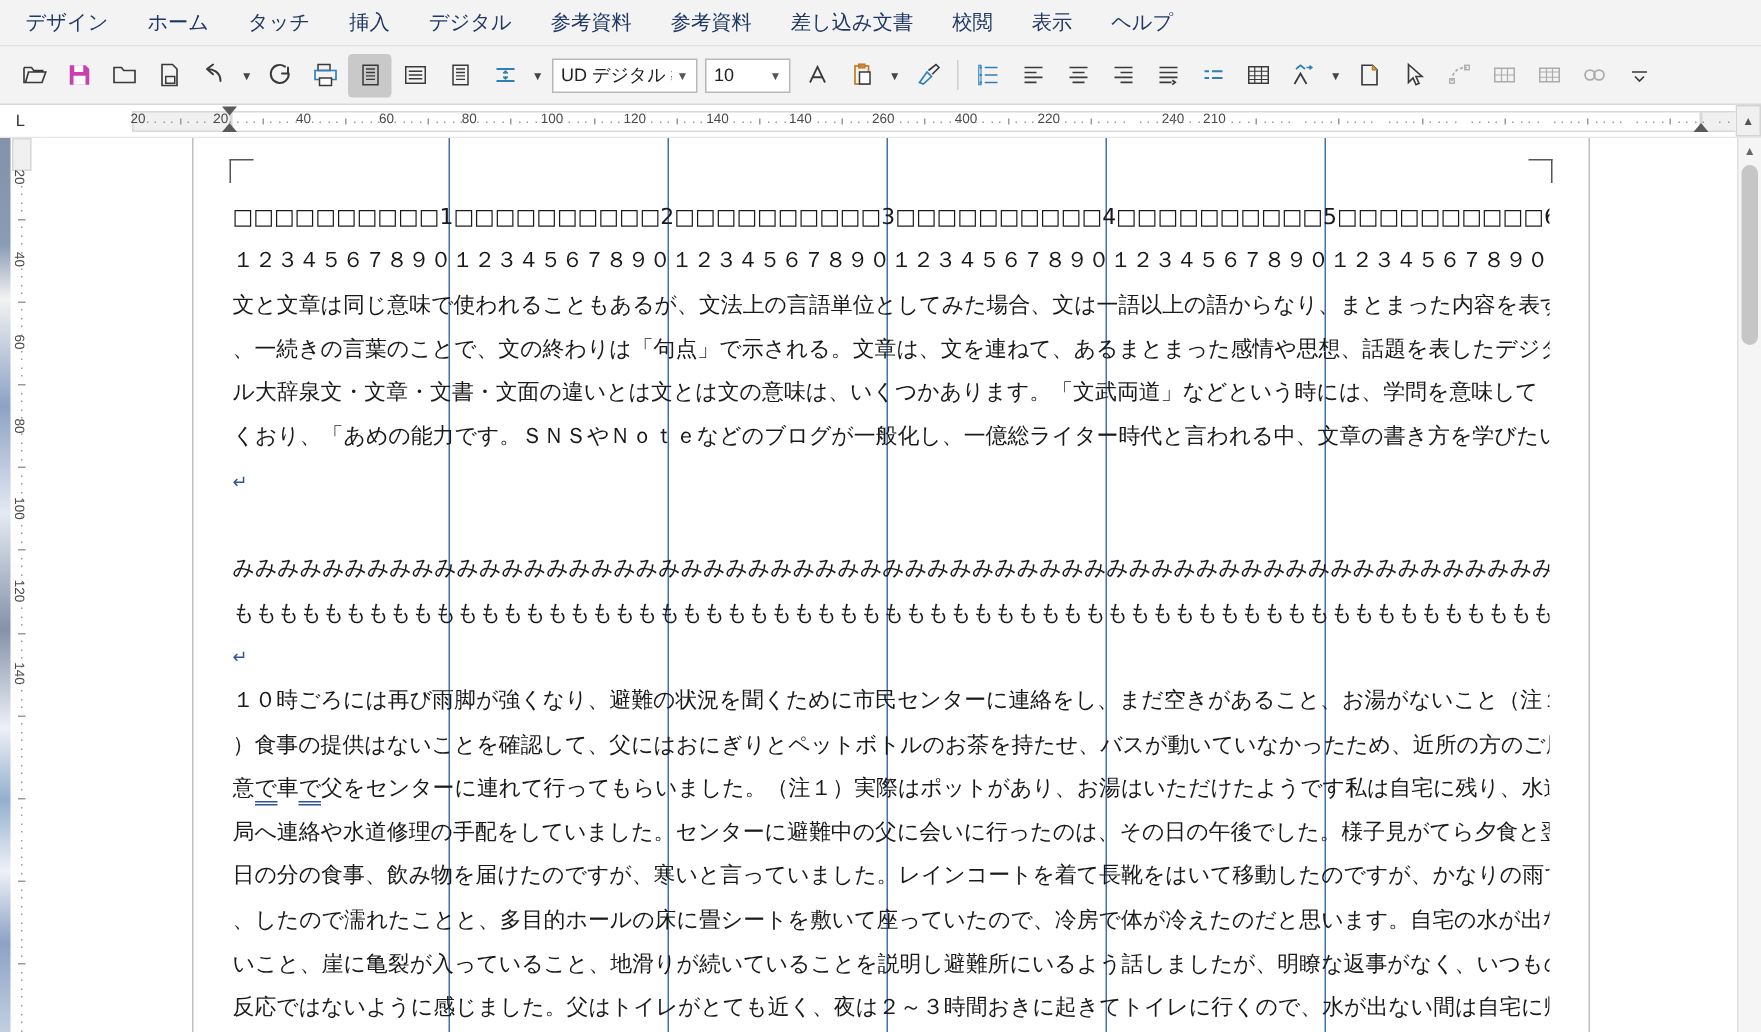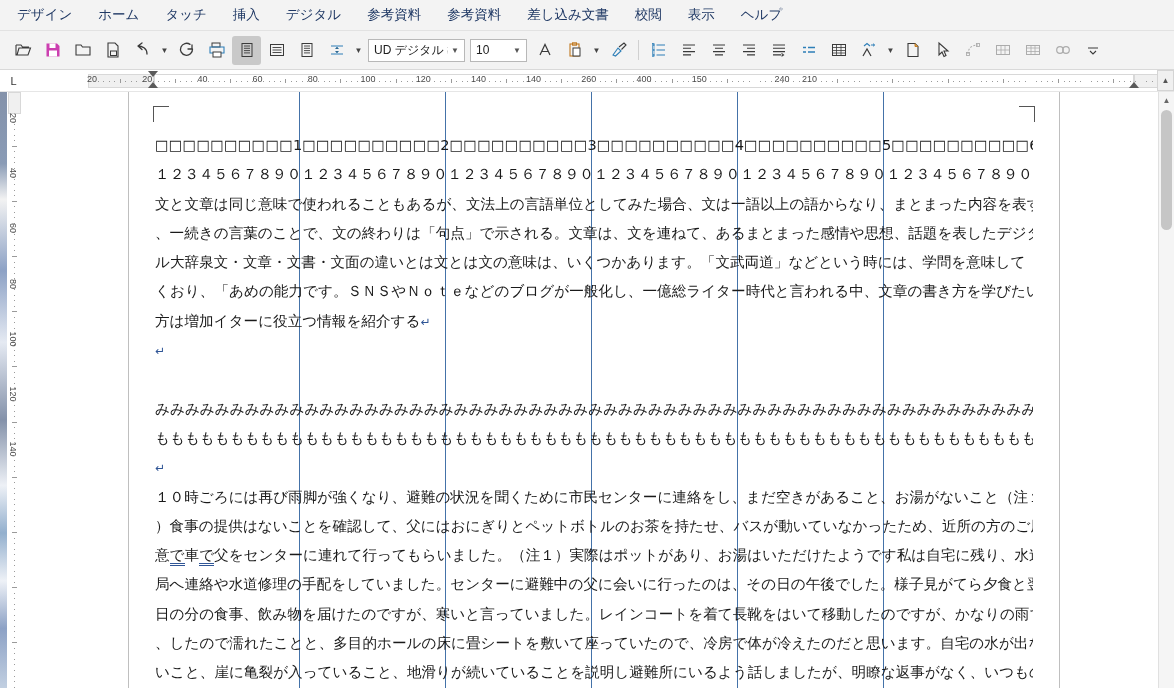--- a/index.html
+++ b/index.html
@@ -589,21 +589,21 @@
       <div class="hr-num" style="left: 616px;">400</div>
       <div class="hr-dot" style="left: 621.52px;"></div>
       <div class="hr-dot" style="left: 627.04px;"></div>
       <div class="hr-dot" style="left: 632.56px;"></div>
       <div class="hr-dot" style="left: 638.08px;"></div>
       <div class="hr-tick" style="left: 643.6px;"></div>
       <div class="hr-dot" style="left: 649.12px;"></div>
       <div class="hr-dot" style="left: 654.64px;"></div>
       <div class="hr-dot" style="left: 660.16px;"></div>
       <div class="hr-dot" style="left: 665.68px;"></div>
-      <div class="hr-num" style="left: 671.2px;">150</div>
+      <div class="hr-num" style="left: 671.2px;">220</div>
       <div class="hr-dot" style="left: 676.72px;"></div>
       <div class="hr-dot" style="left: 682.24px;"></div>
       <div class="hr-dot" style="left: 687.76px;"></div>
       <div class="hr-dot" style="left: 693.28px;"></div>
       <div class="hr-tick" style="left: 698.8px;"></div>
       <div class="hr-dot" style="left: 704.32px;"></div>
       <div class="hr-dot" style="left: 709.84px;"></div>
       <div class="hr-dot" style="left: 715.36px;"></div>
       <div class="hr-dot" style="left: 720.88px;"></div>
       <div class="hr-num" style="left: 754px;">240</div>
@@ -1174,21 +1174,20 @@
             <span>の</span>
             <span>書</span>
             <span>き</span>
             <span>方</span>
             <span>を</span>
             <span>学</span>
             <span>び</span>
             <span>た</span>
             <span>い</span>
           </div>
-          <div class="line"><span>方は増加イターに役立つ情報を紹介する</span><span class="pilcrow">↵</span></div>
           <div class="line"><span class="pilcrow">↵</span></div>
           <div class="line"><span></span></div>
           <div class="line justify">
             <span>み</span>
             <span>み</span>
             <span>み</span>
             <span>み</span>
             <span>み</span>
             <span>み</span>
             <span>み</span>

